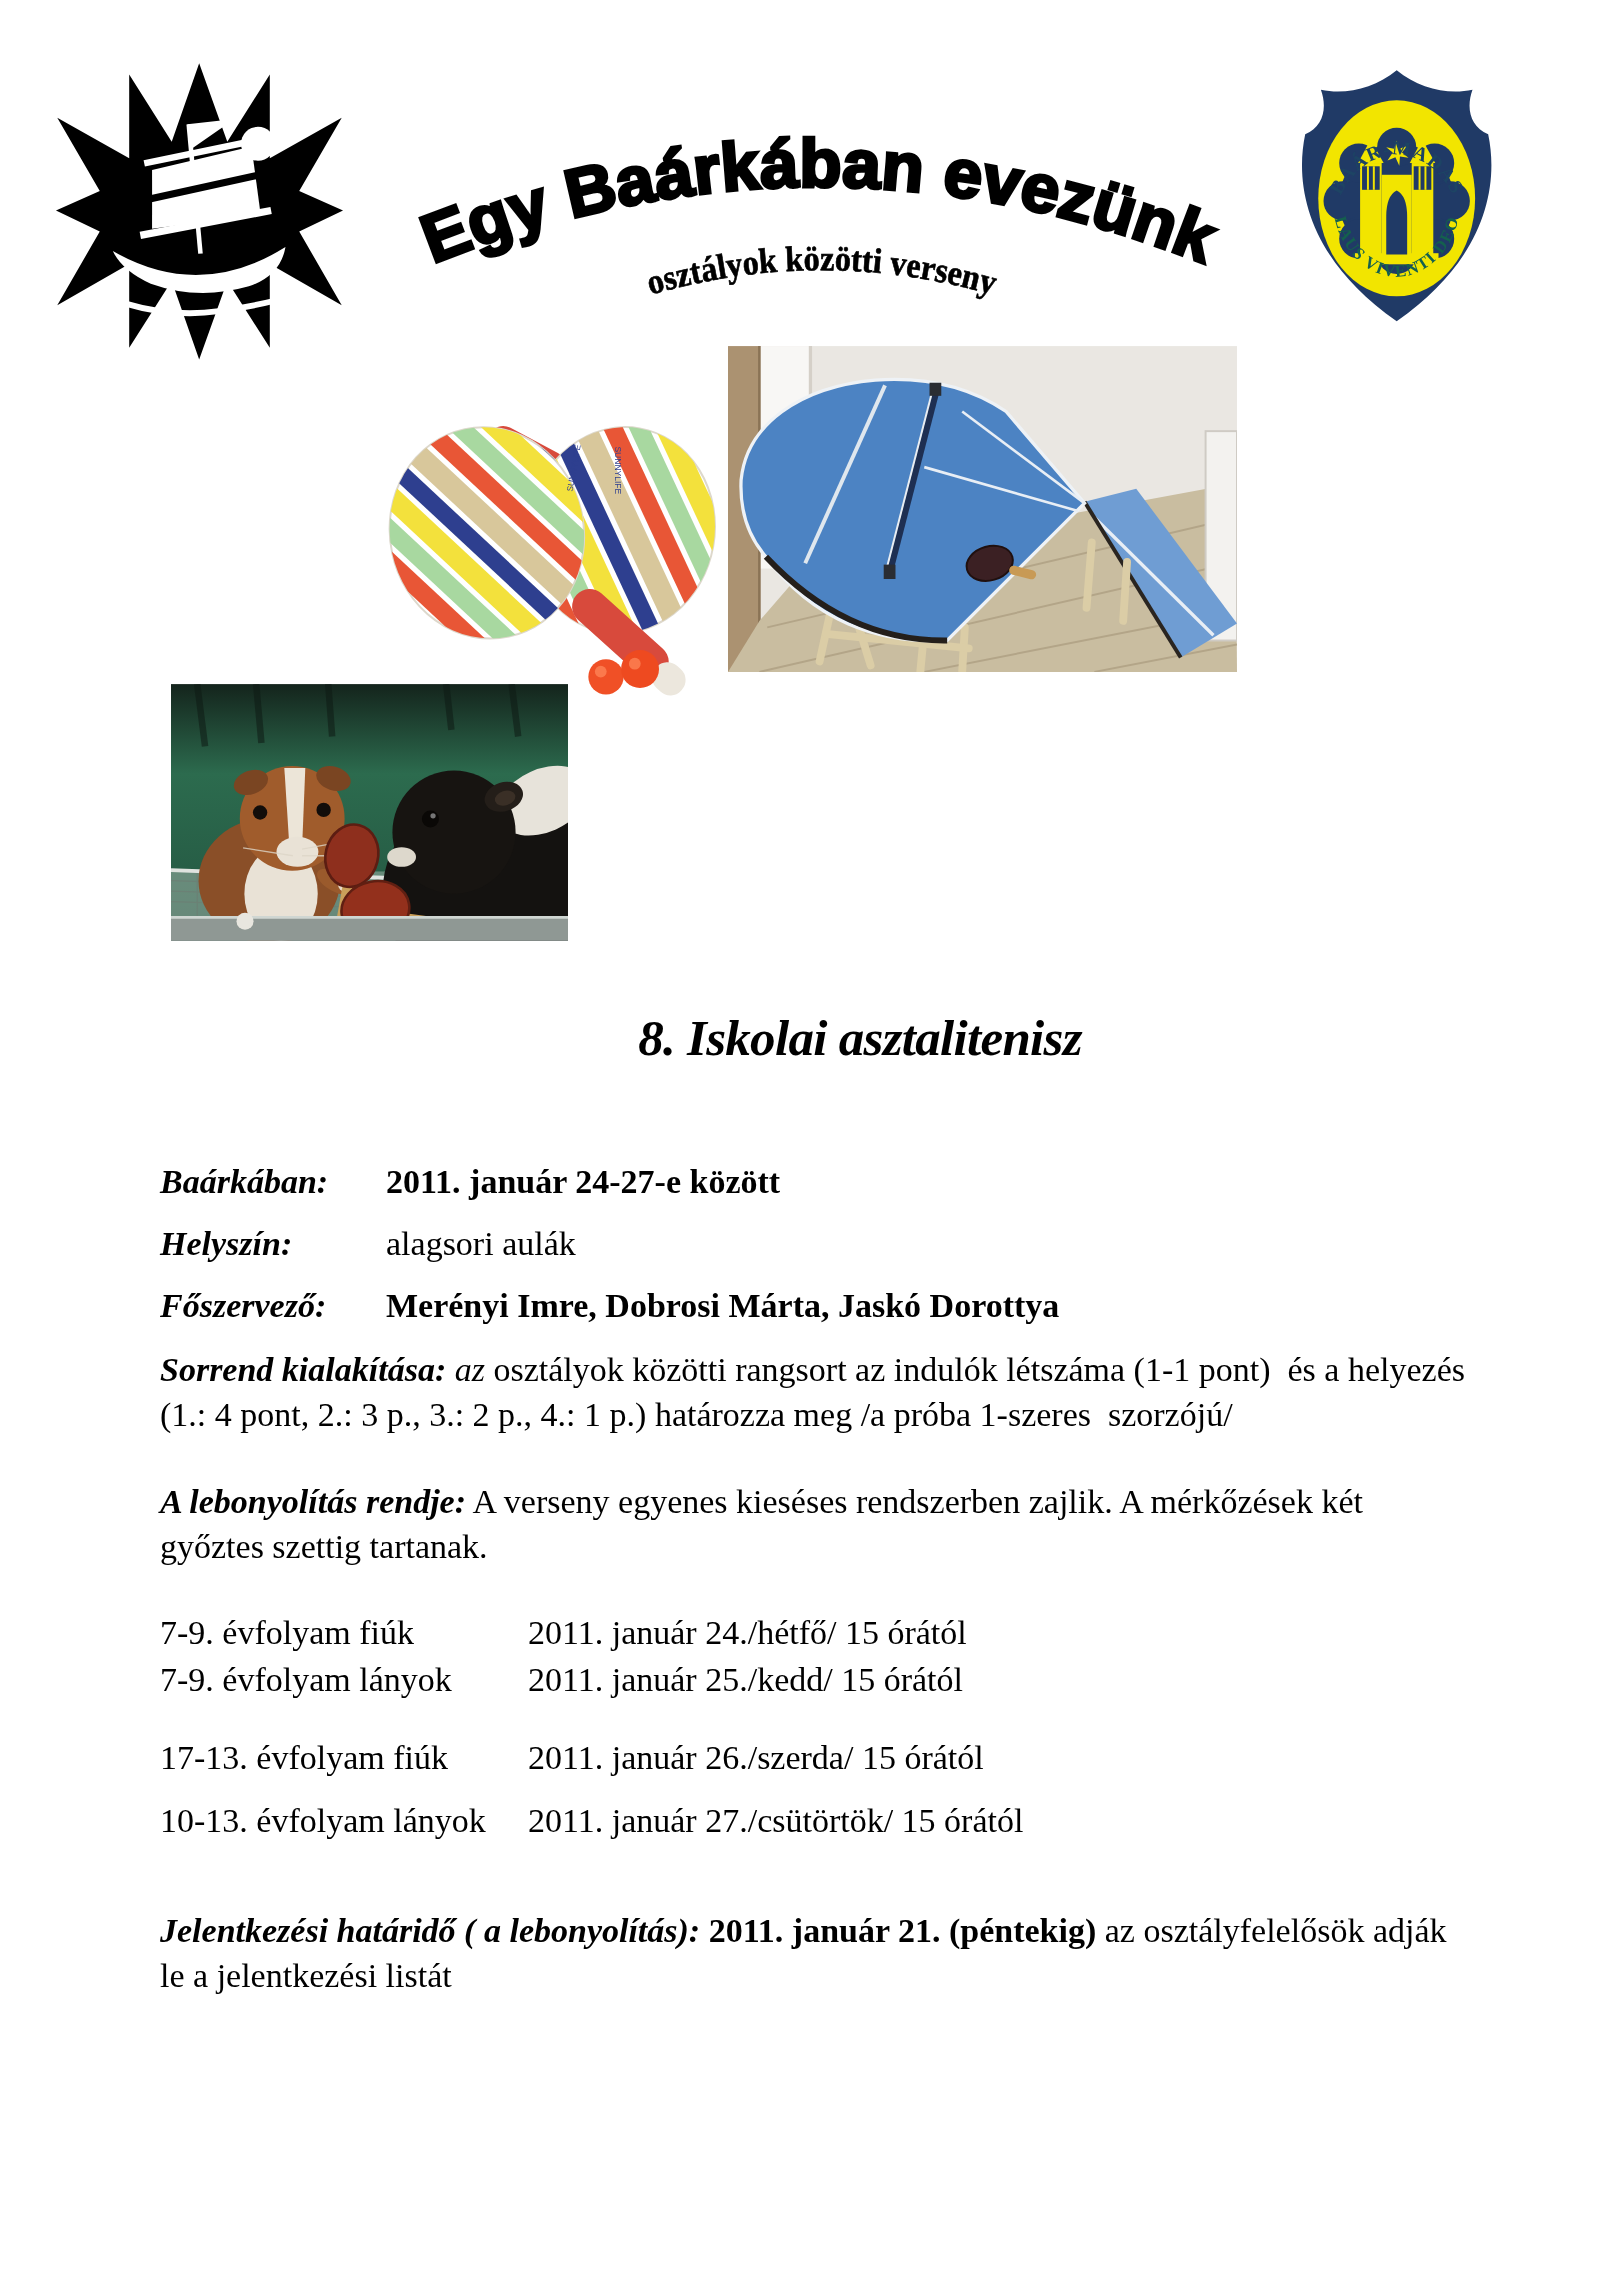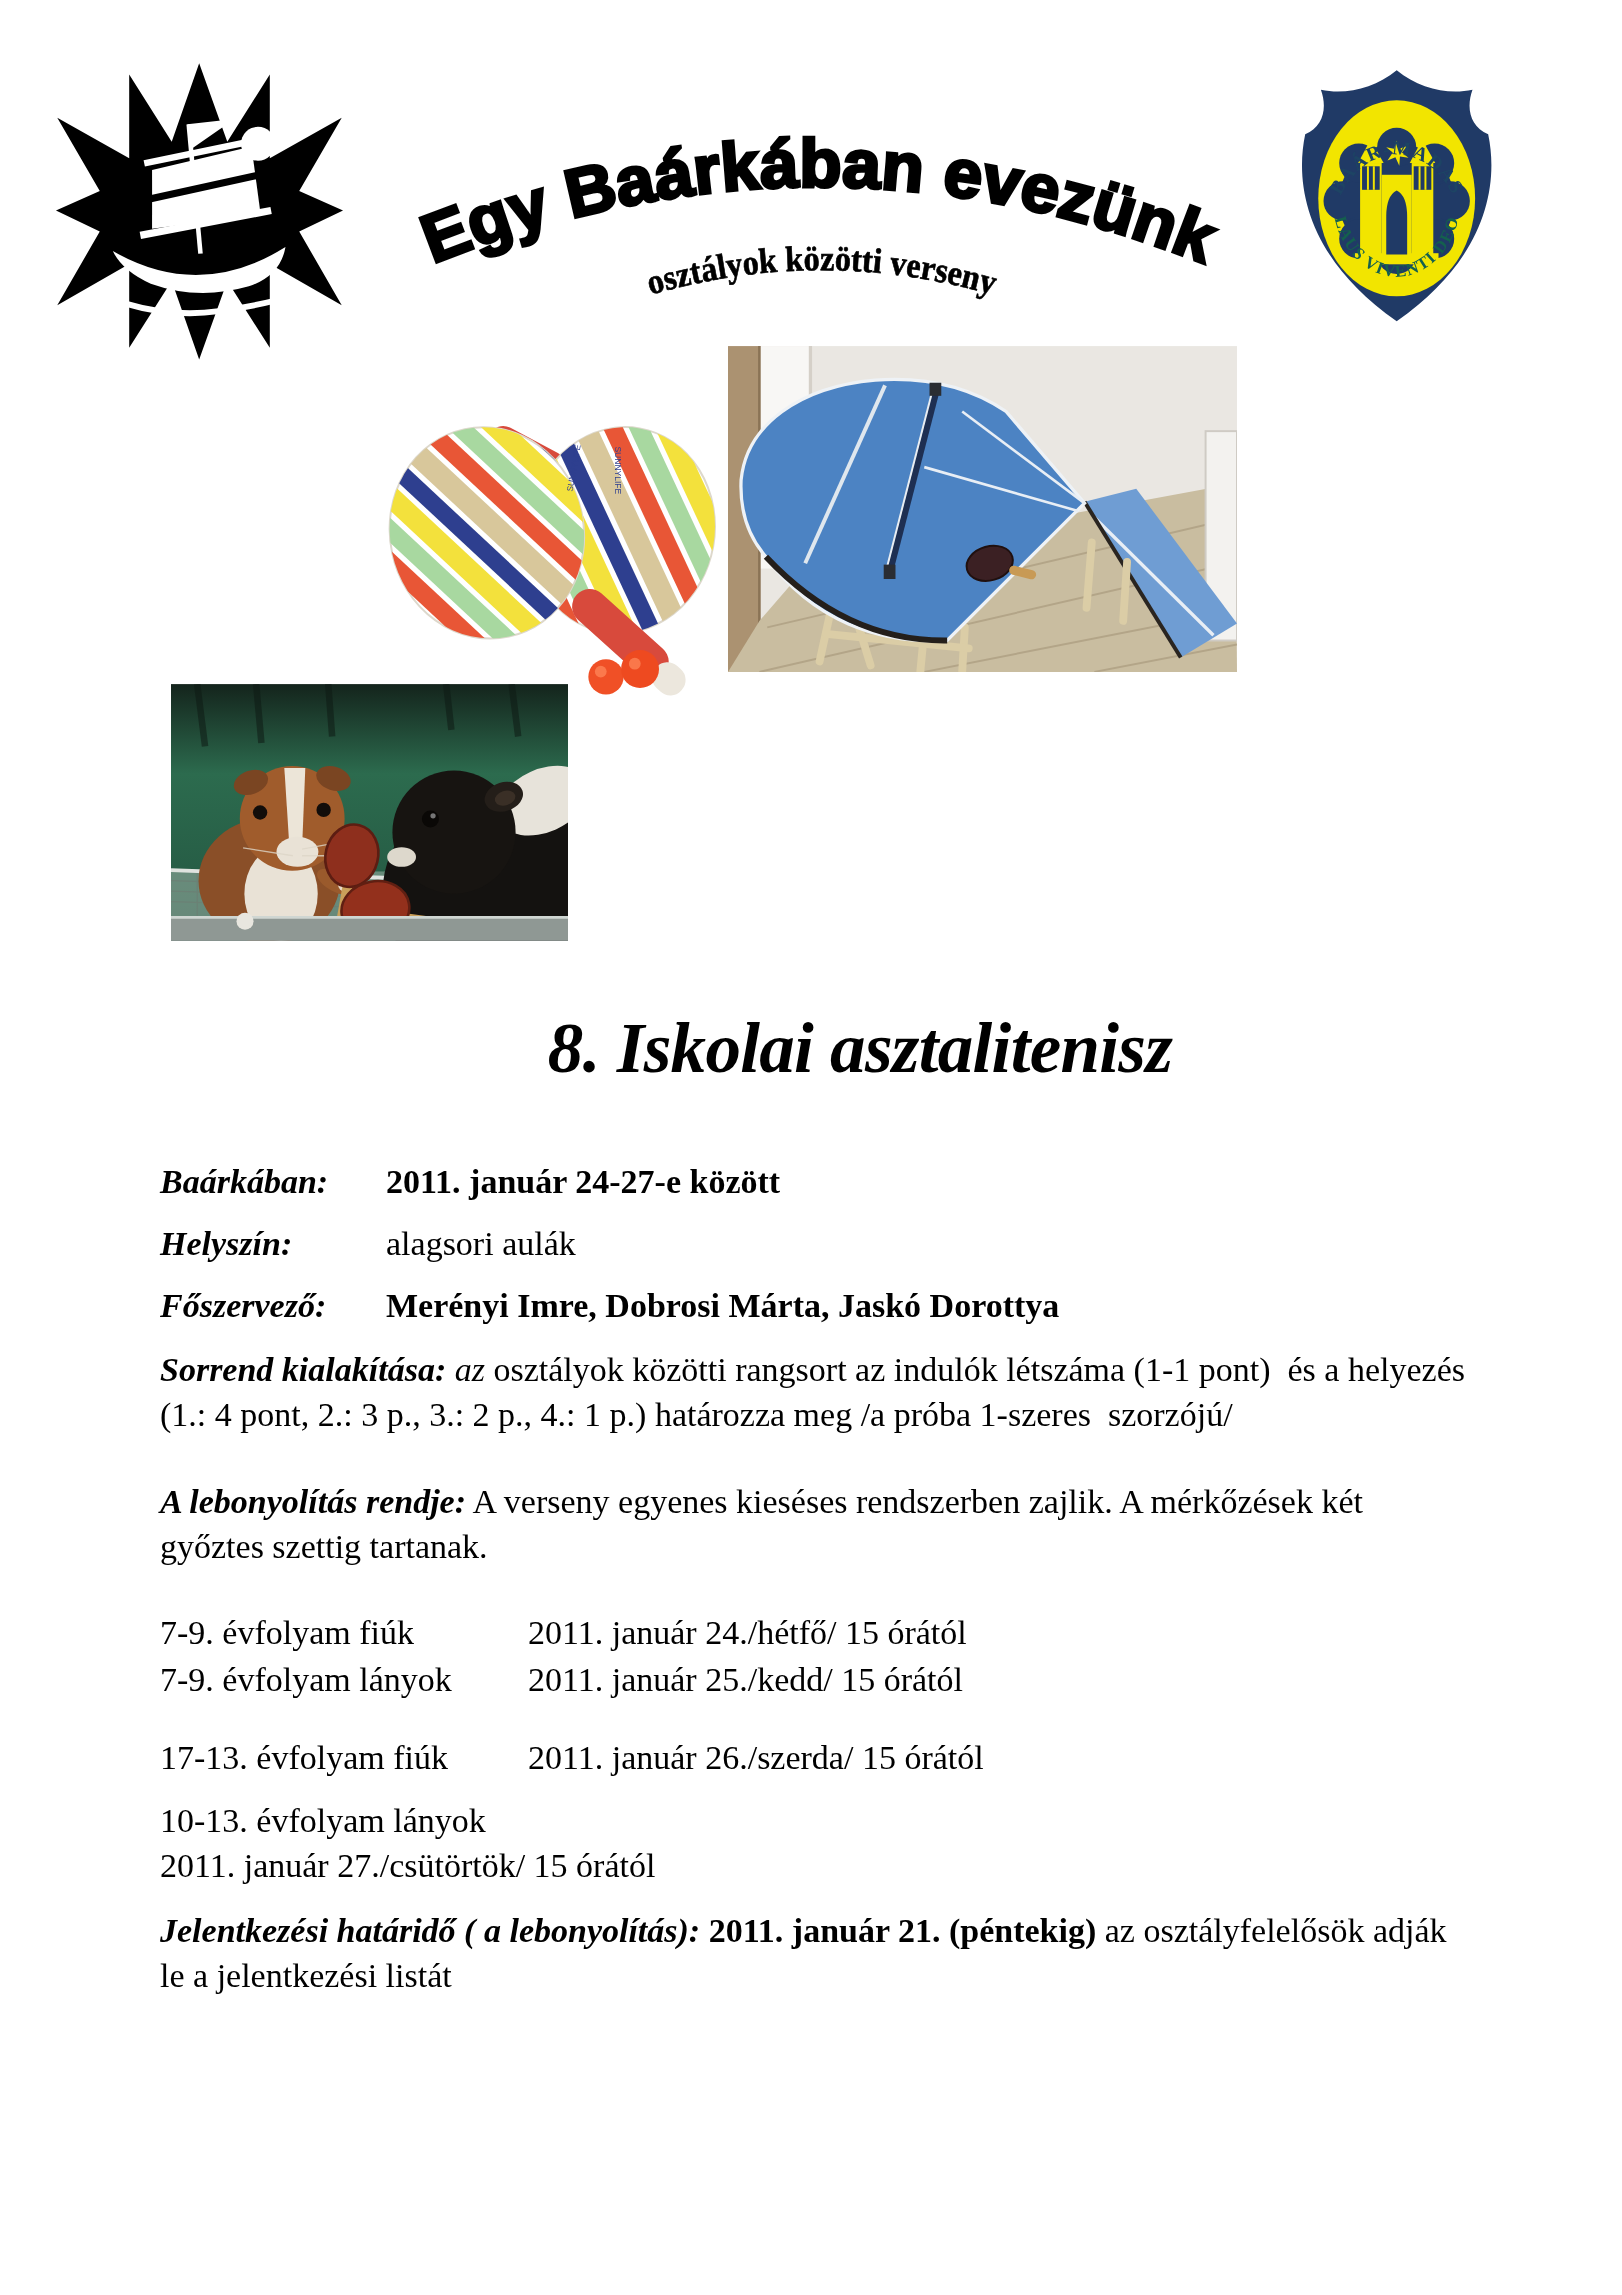--- a/index.html
+++ b/index.html
@@ -12,42 +12,42 @@
   .star-logo{position:absolute;left:54px;top:60px;width:291px;height:301px;}
   .wordart{position:absolute;left:393px;top:77px;width:851px;height:249px;}
   .crest{position:absolute;left:1275px;top:65px;width:246px;height:264px;}
   
   .paddles-photo{position:absolute;left:365px;top:381px;width:357px;height:322px;}
   .table-photo{position:absolute;left:728px;top:346px;width:509px;height:326px;}
   .guinea-photo{position:absolute;left:171px;top:684px;width:397px;height:257px;}
   
   .doc-title{
     position:absolute;left:0;top:1013px;width:100%;padding-left:98px;margin:0;
-    text-align:center;font-size:71px;line-height:1.0;font-style:italic;font-weight:700;
+    text-align:center;font-size:51px;line-height:1.0;font-style:italic;font-weight:700;
     letter-spacing:-0.7px;
   }
   
   .body-block{position:absolute;left:160px;width:1315px;font-size:34px;line-height:1.32;}
   .detail-row{display:flex;}
   .detail-label{font-weight:700;font-style:italic;min-width:226px;}
   .bold{font-weight:700;}
   .bi{font-weight:700;font-style:italic;}
   .it{font-style:italic;}
   p.para{margin:0;white-space:pre-wrap;}
   .sched-row{display:flex;}
   .sched-group{min-width:368px;}
   .r-idopontja{top:1160px;}
   .r-helyszin{top:1222px;}
   .r-foszervezo{top:1284px;}
   .p-sorrend{top:1348px;}
   .p-lebonyolitas{top:1480px;}
   .s-row1{top:1611px;}
   .s-row2{top:1658px;}
   .s-row3{top:1736px;}
-  .s-row4{top:1799px;flex-direction:column;}
+  .s-row4{top:1799px;}
   .p-jelentkezes{top:1909px;}
 </style>
 </head>
 <body>
 
 <div class="page">
 
   <svg class="star-logo" viewBox="0 0 445 460" xmlns="http://www.w3.org/2000/svg">
     <g>
       <polygon fill="#000000" points="222,5 265,125 330,22 330,150 440,88 375,200 442,230 375,262 440,375 330,312 330,440 265,338 222,458 180,338 115,440 115,312 5,375 70,262 3,230 70,200 5,88 115,150 115,22 180,125"></polygon>

